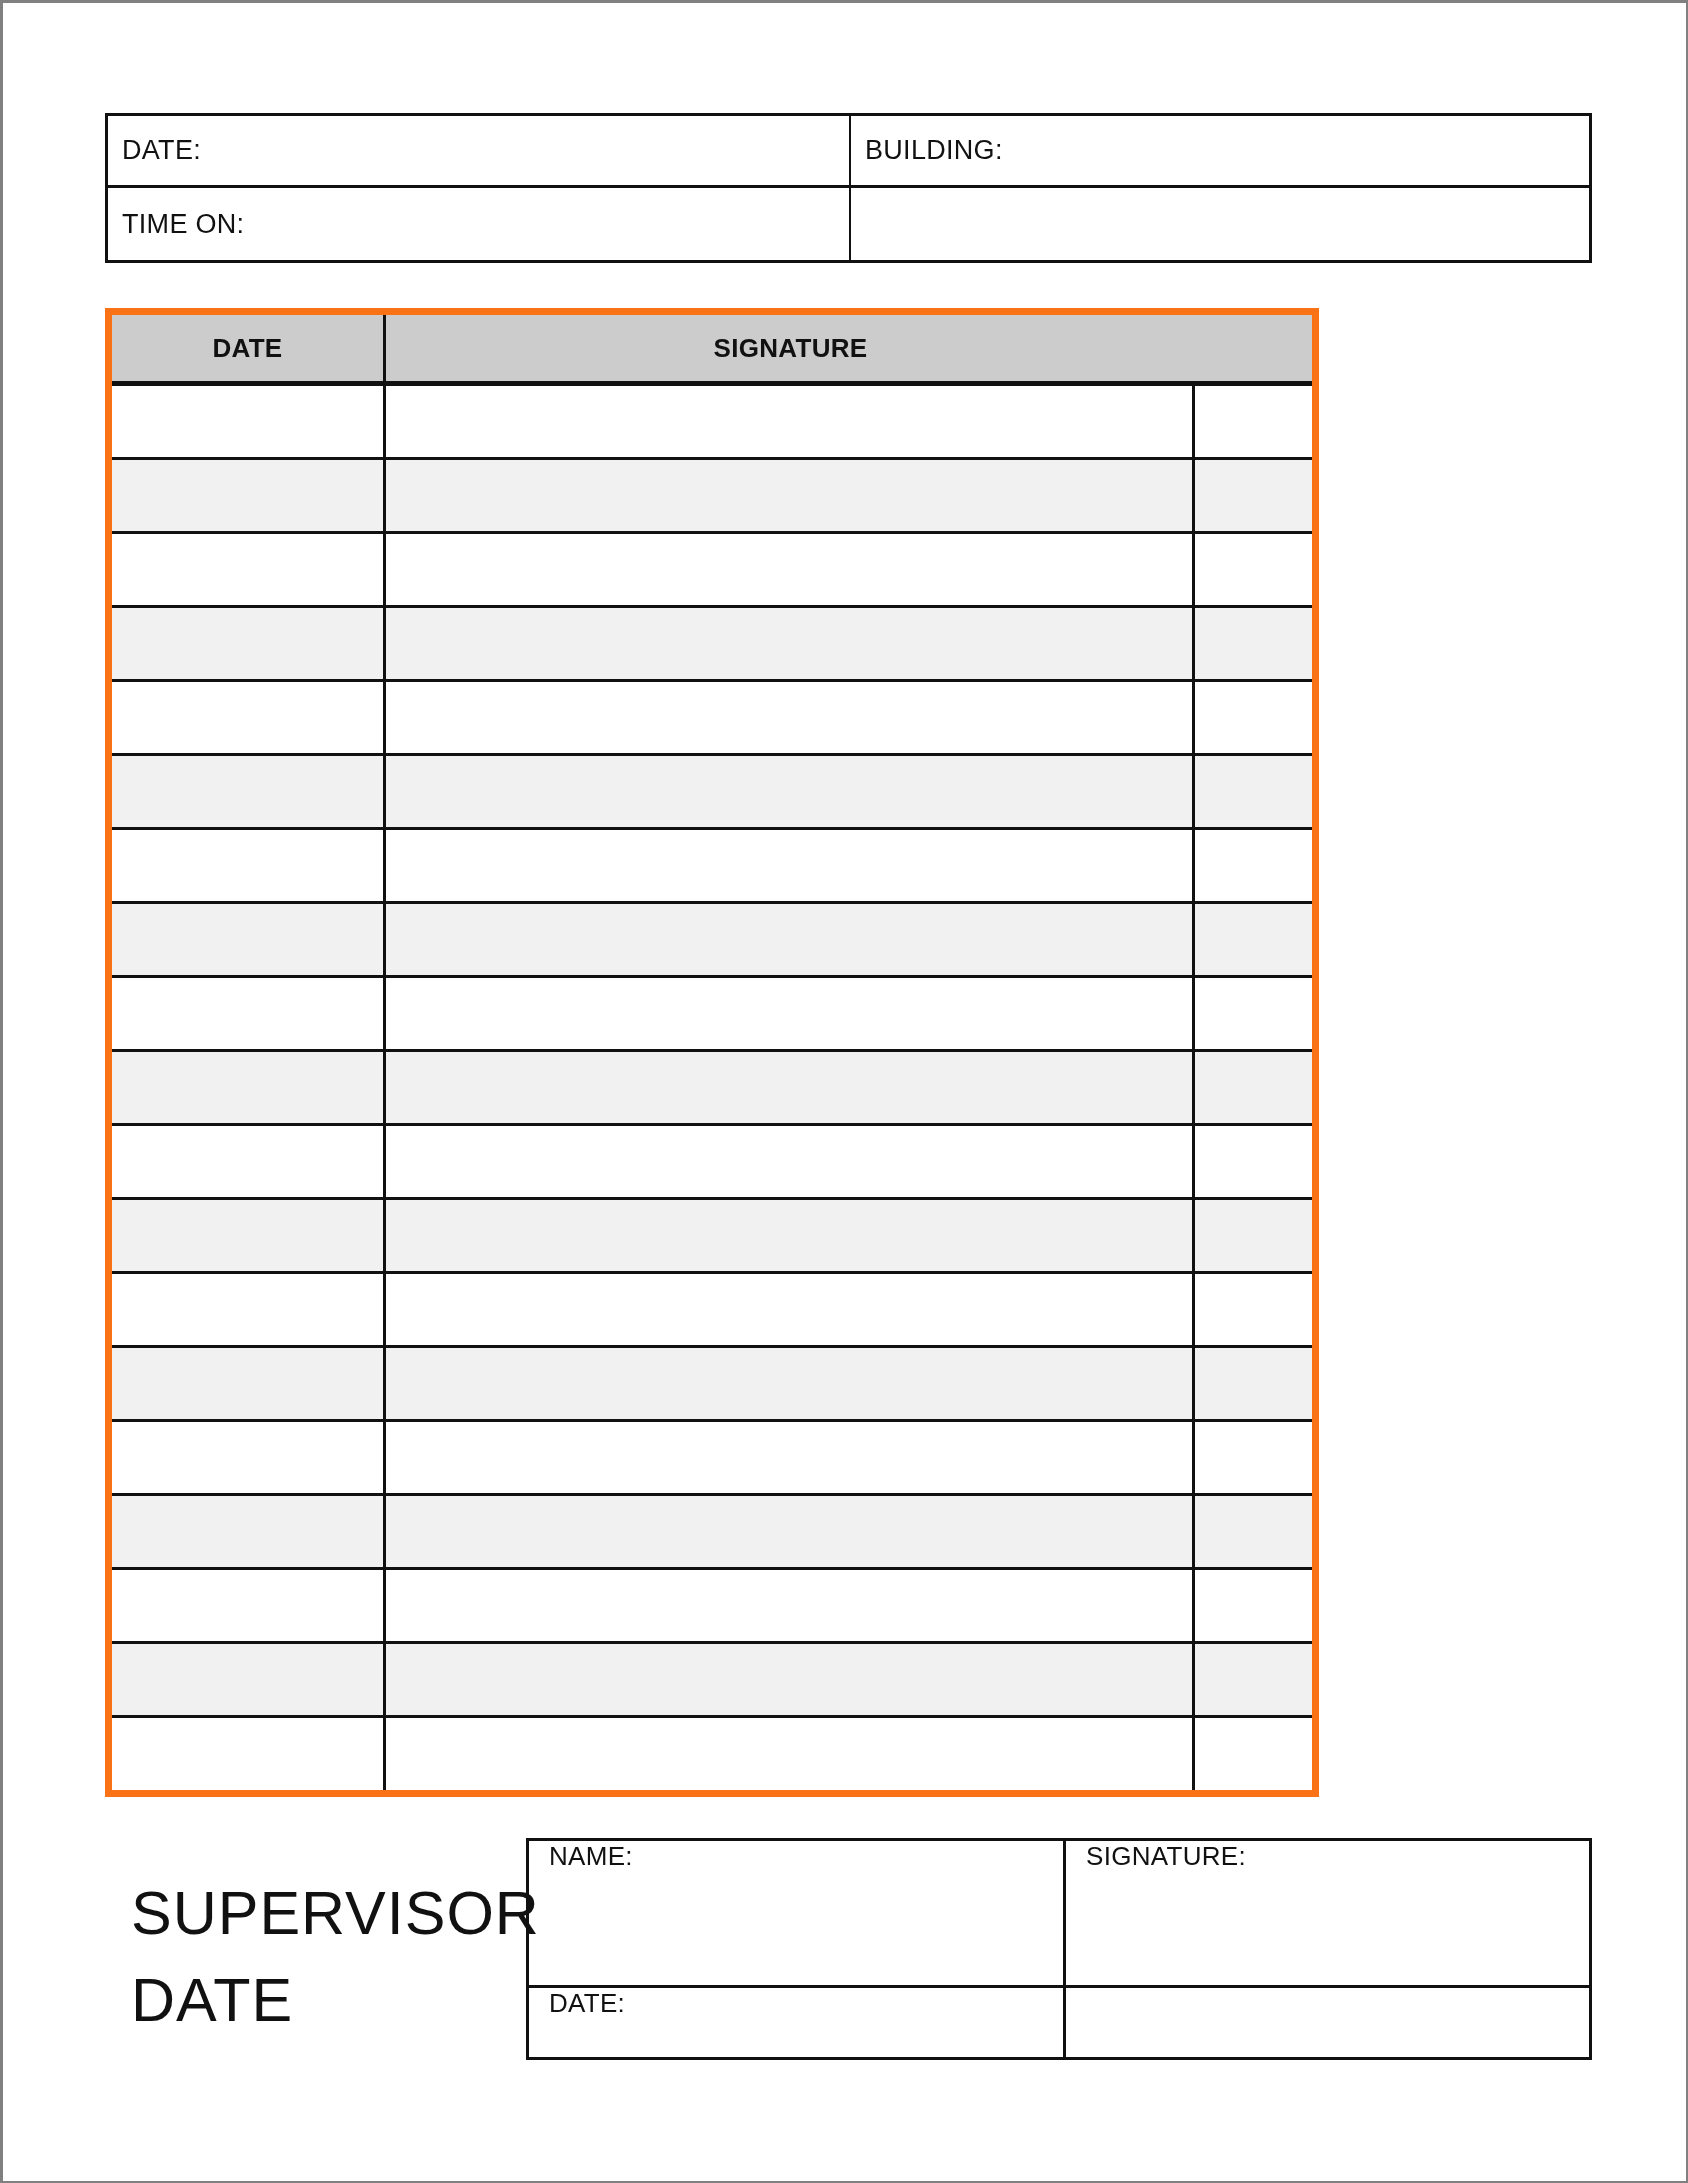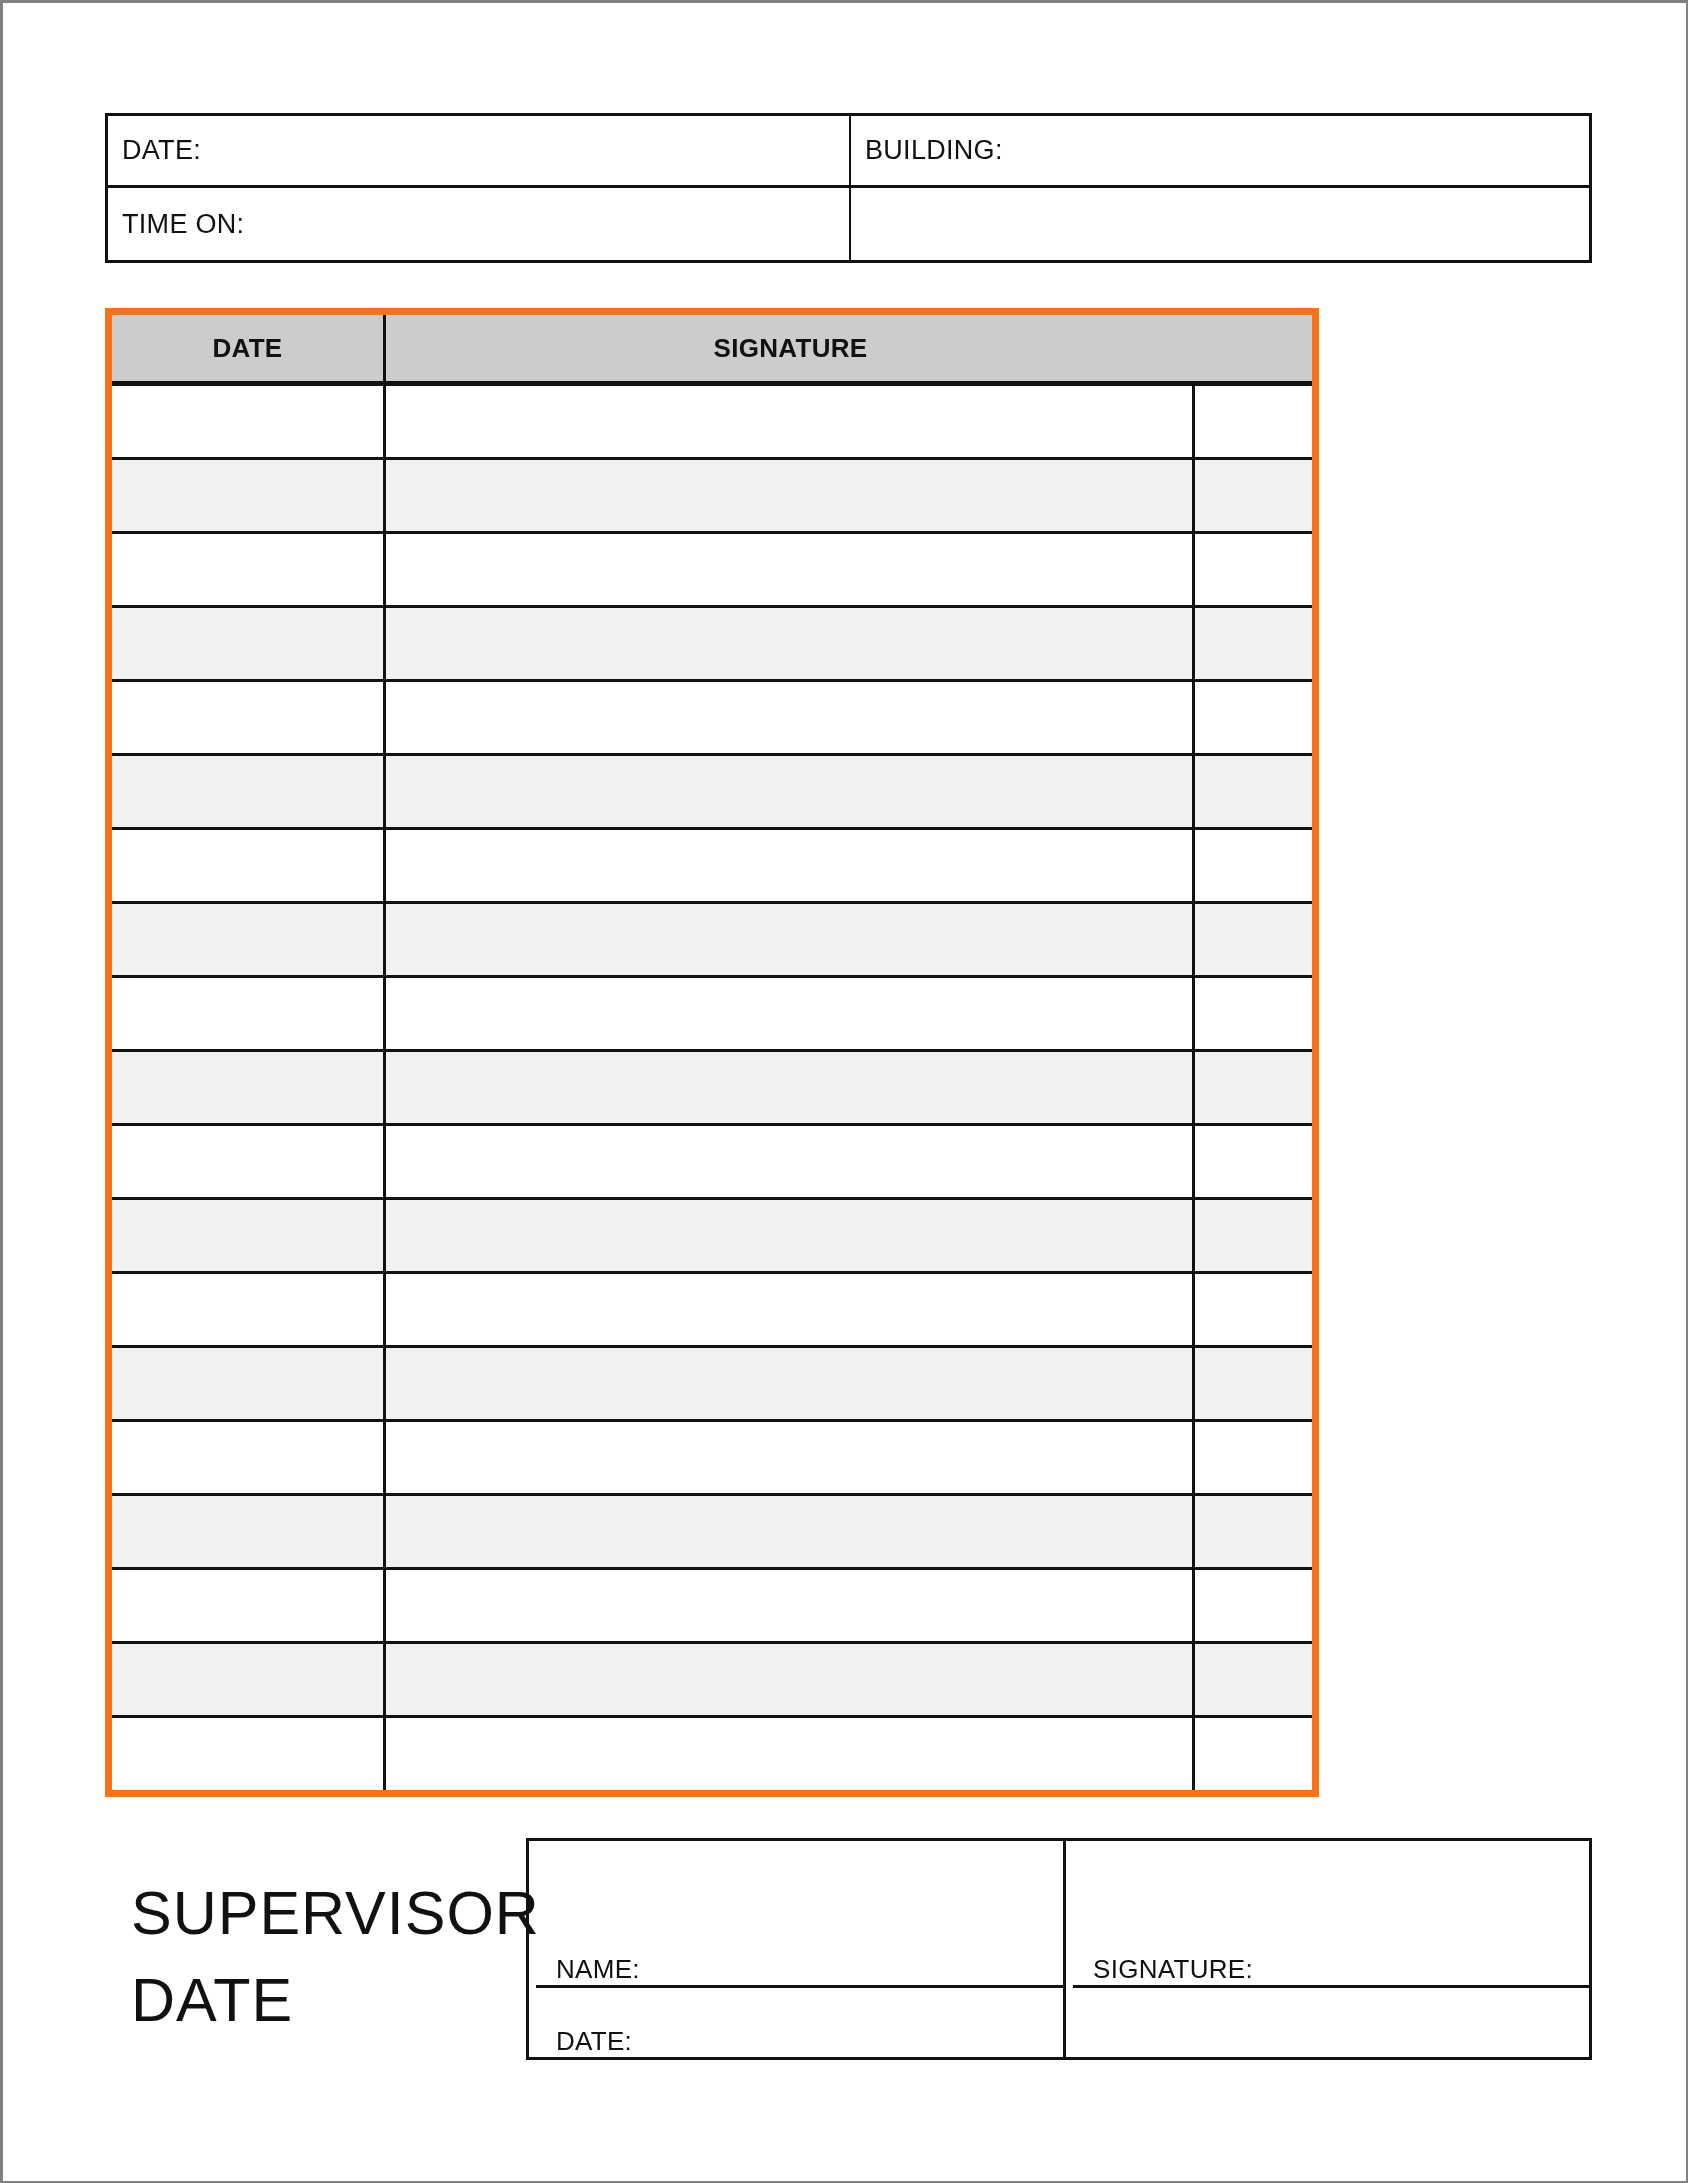--- a/index.html
+++ b/index.html
@@ -31,22 +31,22 @@
     .log-row.alt { background: #f1f1f1; }
     .log-row .cell { box-sizing: border-box; }
     .log-row .cell:not(:last-child) { border-right: 3px solid #111; }
 
     
     .sup-title { position: absolute; left: 128px; top: 1867px; font-size: 61px;
                  line-height: 87px; letter-spacing: 1px; color: #111; }
     .sup-box { position: absolute; left: 523px; top: 1835px; width: 1066px; height: 222px;
                box-sizing: border-box; border: 3px solid #111; display: grid;
                grid-template-columns: 537px 1fr; grid-template-rows: 147px 1fr; }
-    .sup-box .cell { box-sizing: border-box; display: flex; align-items: flex-end;
-                     padding-left: 20px; font-size: 26px; letter-spacing: 0.3px; margin-left: 7px; }
+    .sup-box .cell { box-sizing: border-box; display: flex; align-items: flex-start;
+                     padding-left: 20px; font-size: 26px; letter-spacing: 0.3px; }
     .sup-box .c-left { border-right: 3px solid #111; }
     .sup-box .r-top { border-bottom: 3px solid #111; }
   </style>
 </head>
 <body>
 
 <div class="page">
 
   <div class="info">
     <div class="cell c-left r-top">

